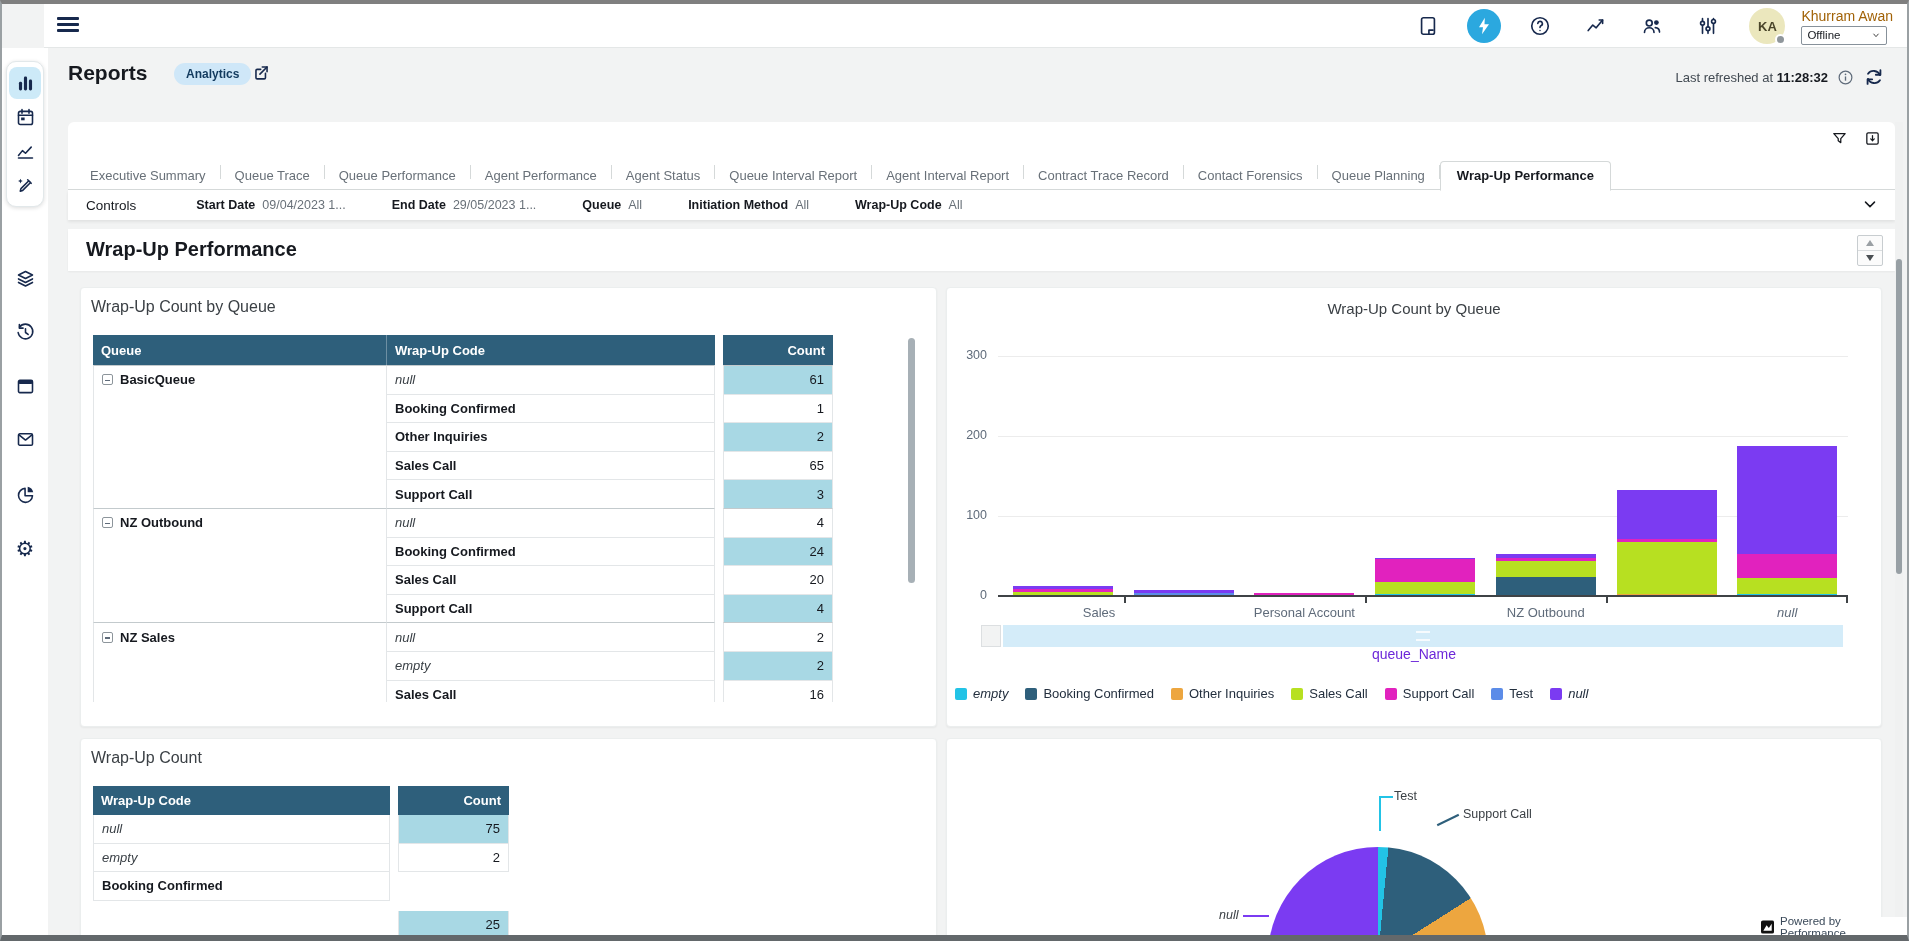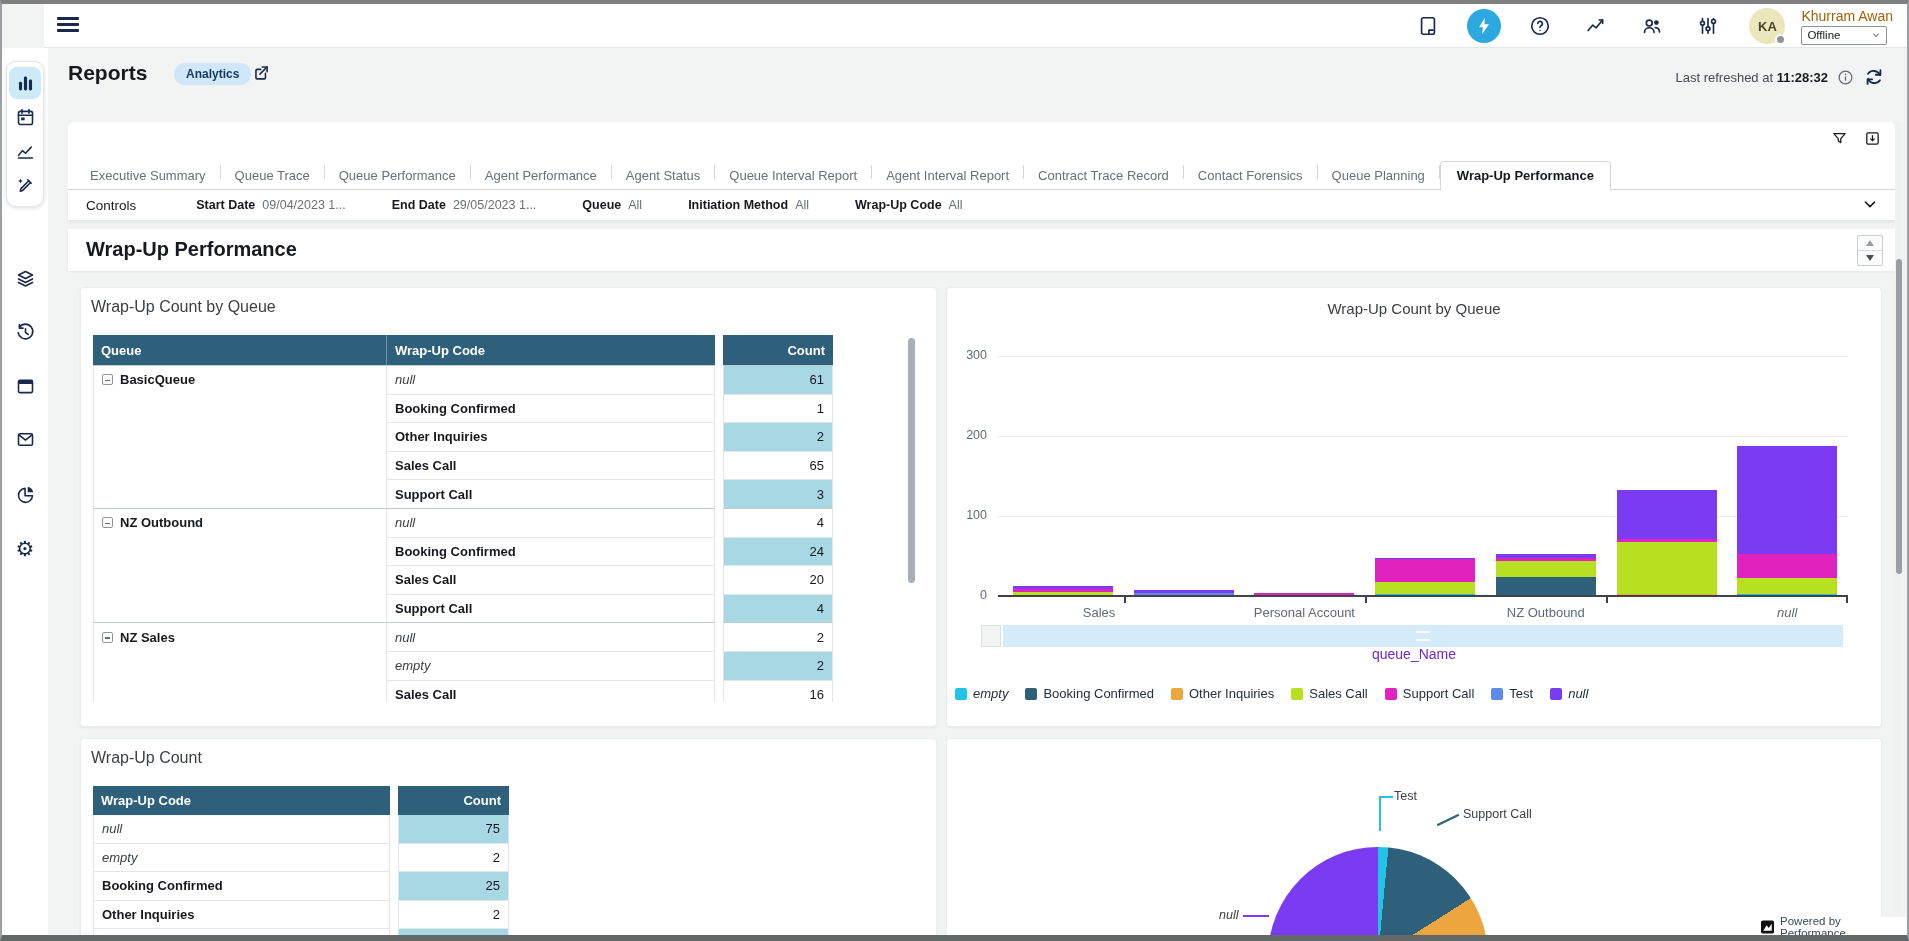--- a/index.html
+++ b/index.html
@@ -450,21 +450,21 @@
           <div class="pcell num hl" style="width: 111px; height: 28.6px; border-right: 1px solid rgb(227, 230, 232); border-bottom: 1px solid rgb(227, 230, 232); border-left: 1px solid rgb(227, 230, 232); border-image: initial; border-top: none;">75</div>
         </div>
         <div class="prow">
           <div class="pcell italic" style="width: 297px; height: 28.6px; border-right: 1px solid rgb(227, 230, 232); border-bottom: 1px solid rgb(227, 230, 232); border-left: 1px solid rgb(227, 230, 232); border-image: initial; border-top: none;">empty</div>
           <div class="pcell gap" style="width: 8px;"></div>
           <div class="pcell num" style="width: 111px; height: 28.6px; border-right: 1px solid rgb(227, 230, 232); border-bottom: 1px solid rgb(227, 230, 232); border-left: 1px solid rgb(227, 230, 232); border-image: initial; border-top: none;">2</div>
         </div>
         <div class="prow">
           <div class="pcell code-named" style="width: 297px; height: 28.6px; border-right: 1px solid rgb(227, 230, 232); border-bottom: 1px solid rgb(227, 230, 232); border-left: 1px solid rgb(227, 230, 232); border-image: initial; border-top: none;">Booking Confirmed</div>
           <div class="pcell gap" style="width: 8px;"></div>
-          <div class="pcell num hl" style="width: 111px; height: 28.6px; border-right: 1px solid rgb(227, 230, 232); border-bottom: 1px solid rgb(227, 230, 232); border-left: 1px solid rgb(227, 230, 232); border-image: initial; border-top: none;">25</div>
+          <div class="pcell num hl" style="width: 111px; height: 28.6px; border-right: 1px solid rgb(227, 230, 232); border-bottom: 1px solid rgb(227, 230, 232); border-left: 1px solid rgb(227, 230, 232); border-image: initial; border-top: none; margin-top: 39px;">25</div>
         </div>
         <div class="prow">
           <div class="pcell code-named" style="width: 297px; height: 28.6px; border-right: 1px solid rgb(227, 230, 232); border-bottom: 1px solid rgb(227, 230, 232); border-left: 1px solid rgb(227, 230, 232); border-image: initial; border-top: none;">Other Inquiries</div>
           <div class="pcell gap" style="width: 8px;"></div>
           <div class="pcell num" style="width: 111px; height: 28.6px; border-right: 1px solid rgb(227, 230, 232); border-bottom: 1px solid rgb(227, 230, 232); border-left: 1px solid rgb(227, 230, 232); border-image: initial; border-top: none;">2</div>
         </div>
         <div class="prow">
           <div class="pcell code-named" style="width: 297px; height: 28.6px; border-right: 1px solid rgb(227, 230, 232); border-bottom: 1px solid rgb(227, 230, 232); border-left: 1px solid rgb(227, 230, 232); border-image: initial; border-top: none;">Sales Call</div>
           <div class="pcell gap" style="width: 8px;"></div>
           <div class="pcell num hl" style="width: 111px; height: 28.6px; border-right: 1px solid rgb(227, 230, 232); border-bottom: 1px solid rgb(227, 230, 232); border-left: 1px solid rgb(227, 230, 232); border-image: initial; border-top: none;">106</div>

